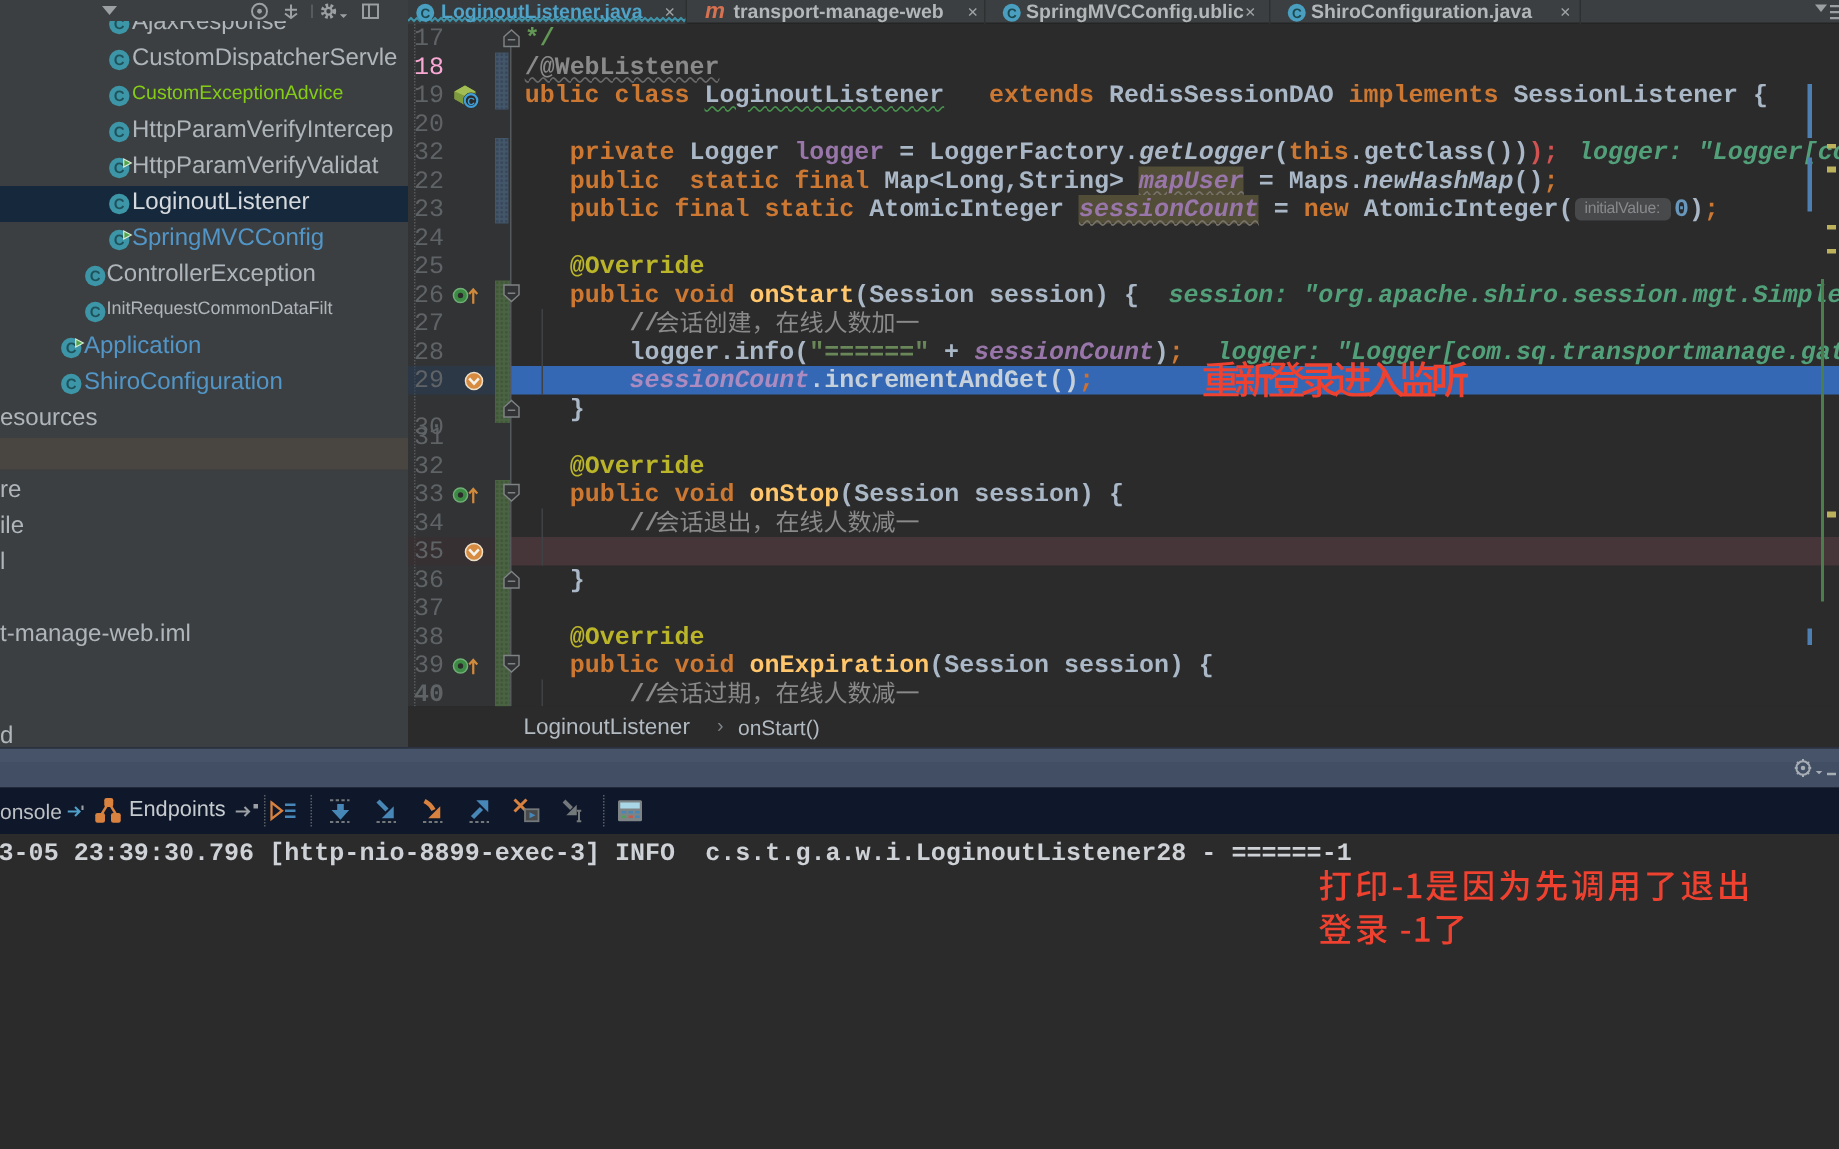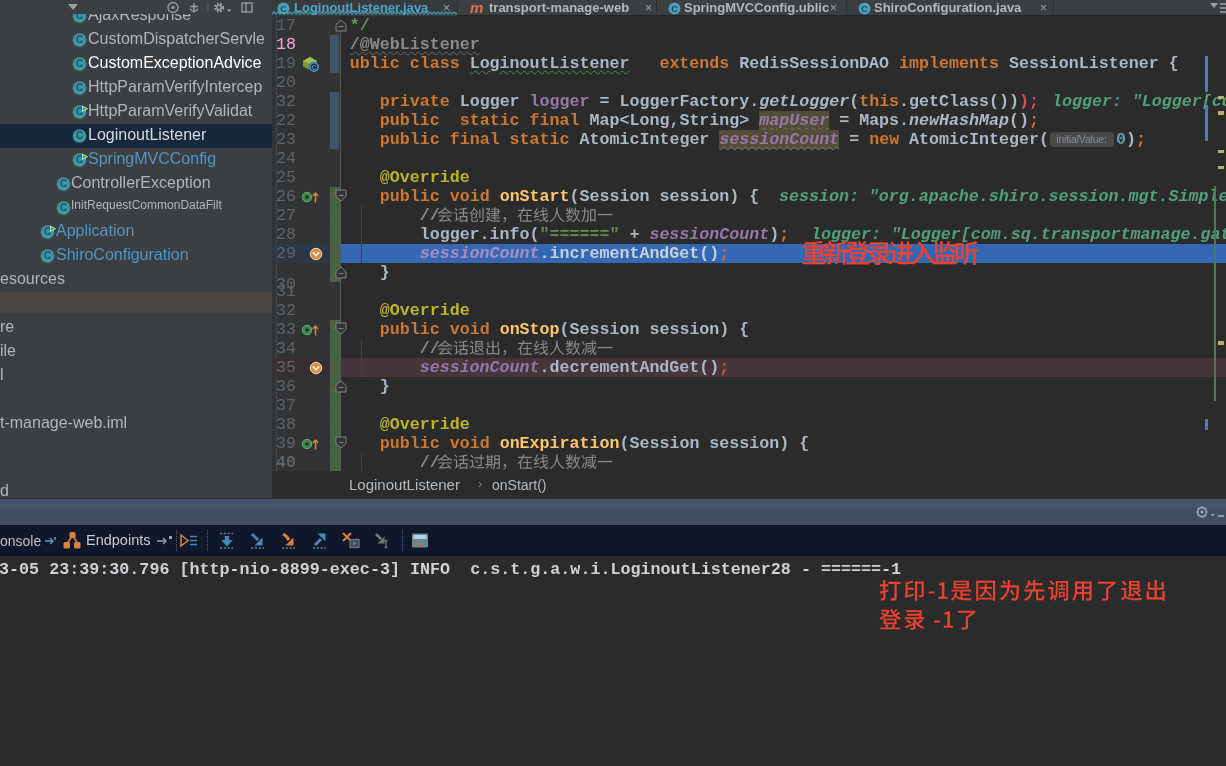--- a/index.html
+++ b/index.html
@@ -63,21 +63,21 @@
       <div style="position:absolute;left:88px;top:6px;font-size:16px;color:#afb6bb;white-space:pre">AjaxResponse</div>
       <svg style="position:absolute;left:72px;top:32px" width="17" height="17">
         <circle cx="7.5" cy="8" r="6.8" fill="#3d96a8"></circle>
         <text x="7.5" y="11.4" font-family="Liberation Sans" font-size="10" font-weight="bold" fill="#1f535c" text-anchor="middle">C</text>
       </svg>
       <div style="position:absolute;left:88px;top:30px;font-size:16px;color:#afb6bb;white-space:pre">CustomDispatcherServle</div>
       <svg style="position:absolute;left:72px;top:56px" width="17" height="17">
         <circle cx="7.5" cy="8" r="6.8" fill="#3d96a8"></circle>
         <text x="7.5" y="11.4" font-family="Liberation Sans" font-size="10" font-weight="bold" fill="#1f535c" text-anchor="middle">C</text>
       </svg>
-      <div style="position:absolute;left:88px;top:54px;font-size:16px;color:#ffffff;white-space:pre">CustomExceptionAdvice</div>
+      <div style="position:absolute;left:88px;top:54px;font-size:13px;color:#84cc16;white-space:pre">CustomExceptionAdvice</div>
       <svg style="position:absolute;left:72px;top:80px" width="17" height="17">
         <circle cx="7.5" cy="8" r="6.8" fill="#3d96a8"></circle>
         <text x="7.5" y="11.4" font-family="Liberation Sans" font-size="10" font-weight="bold" fill="#1f535c" text-anchor="middle">C</text>
       </svg>
       <div style="position:absolute;left:88px;top:78px;font-size:16px;color:#afb6bb;white-space:pre">HttpParamVerifyIntercep</div>
       <svg style="position:absolute;left:72px;top:104px" width="17" height="17">
         <circle cx="7.5" cy="8" r="6.8" fill="#3d96a8"></circle>
         <text x="7.5" y="11.4" font-family="Liberation Sans" font-size="10" font-weight="bold" fill="#1f535c" text-anchor="middle">C</text>
         <path d="M10.5 2 L15.5 4.7 L10.5 7.4 Z" fill="#52a44c" stroke="#d8ecd6" stroke-width="0.8"></path>
       </svg>
@@ -266,21 +266,20 @@
       <div style="position:absolute;left:107.8px;top:171px;height:19px;line-height:19px;white-space:pre"><span style="color:#cc7832">public void </span><span style="color:#ffc66b">onStart</span><span style="color:#a9b7c6">(Session session) {</span></div>
       <div style="position:absolute;left:507px;top:171px;height:19px;line-height:19px;white-space:pre;font-style:italic;color:#52a07a">session: "org.apache.shiro.session.mgt.Simple</div>
       <div style="position:absolute;left:147.7px;top:190px;height:19px;line-height:19px;white-space:pre"><span style="color:#8a8a8a">//</span></div>
       <div style="position:absolute;left:147.7px;top:209px;height:19px;line-height:19px;white-space:pre"><span style="color:#a9b7c6">logger</span><span style="color:#a9b7c6">.info(</span><span style="color:#6a8759">"======"</span><span style="color:#a9b7c6"> + </span><span style="color:#9876aa;font-style:italic;">sessionCount</span><span style="color:#a9b7c6">)</span><span style="color:#cc7832">;</span></div>
       <div style="position:absolute;left:539px;top:209px;height:19px;line-height:19px;white-space:pre;font-style:italic;color:#52a07a">logger: "Logger[com.sq.transportmanage.gat</div>
       <div style="position:absolute;left:147.7px;top:228px;height:19px;line-height:19px;white-space:pre"><span style="color:#ab8bc0;font-style:italic;">sessionCount</span><span style="color:#c6d0da">.incrementAndGet()</span><span style="color:#d0702f">;</span></div>
       <div style="position:absolute;left:107.8px;top:247px;height:19px;line-height:19px;white-space:pre"><span style="color:#a9b7c6">}</span></div>
       <div style="position:absolute;left:107.8px;top:285px;height:19px;line-height:19px;white-space:pre"><span style="color:#bbb529">@Override</span></div>
       <div style="position:absolute;left:107.8px;top:304px;height:19px;line-height:19px;white-space:pre"><span style="color:#cc7832">public void </span><span style="color:#ffc66b">onStop</span><span style="color:#a9b7c6">(Session session) {</span></div>
       <div style="position:absolute;left:147.7px;top:323px;height:19px;line-height:19px;white-space:pre"><span style="color:#8a8a8a">//</span></div>
-      <div style="position:absolute;left:147.7px;top:342px;height:19px;line-height:19px;white-space:pre"><span style="color:#9876aa;font-style:italic;">sessionCount</span><span style="color:#a9b7c6">.decrementAndGet()</span><span style="color:#cc5a33">;</span></div>
       <div style="position:absolute;left:107.8px;top:361px;height:19px;line-height:19px;white-space:pre"><span style="color:#a9b7c6">}</span></div>
       <div style="position:absolute;left:107.8px;top:399px;height:19px;line-height:19px;white-space:pre"><span style="color:#bbb529">@Override</span></div>
       <div style="position:absolute;left:107.8px;top:418px;height:19px;line-height:19px;white-space:pre"><span style="color:#cc7832">public void </span><span style="color:#ffc66b">onExpiration</span><span style="color:#a9b7c6">(Session session) {</span></div>
       <div style="position:absolute;left:147.7px;top:437px;height:19px;line-height:19px;white-space:pre"><span style="color:#8a8a8a">//</span></div>
     </div>
     <svg style="position:absolute;left:436.7px;top:208.4px;overflow:visible;" width="180" height="22" fill="#8a8a8a">
       <use href="#g0" transform="translate(0.0,12.8) scale(0.01600,-0.01600)"></use>
       <use href="#g1" transform="translate(16.0,12.8) scale(0.01600,-0.01600)"></use>
       <use href="#g2" transform="translate(32.0,12.8) scale(0.01600,-0.01600)"></use>
       <use href="#g3" transform="translate(48.0,12.8) scale(0.01600,-0.01600)"></use>

